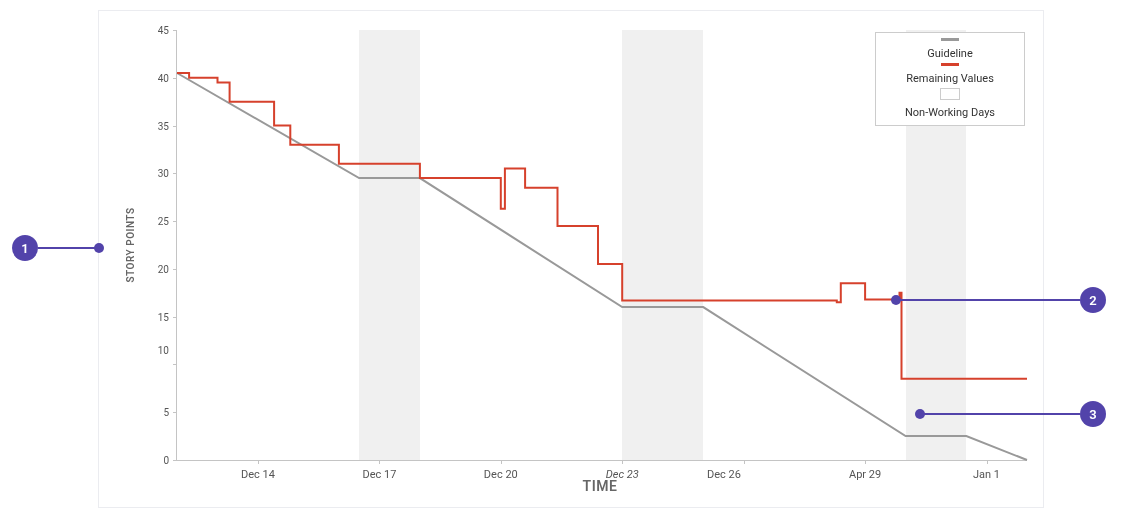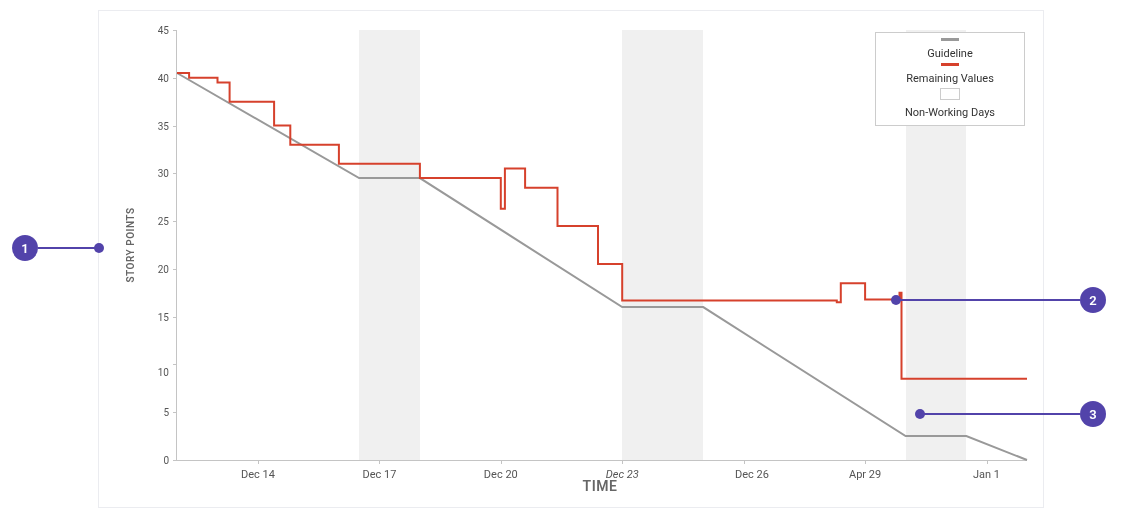--- a/index.html
+++ b/index.html
@@ -198,21 +198,21 @@
       </div>
       <div class="legend-row">
         <span class="swatch-box"></span>
         <span>Non-Working Days</span>
       </div>
     </div>
   <div class="y-tick" style="top: 430px;">0</div>
       <div class="y-tick-mark" style="top: 430px;"></div>
       <div class="y-tick" style="top: 382.222px;">5</div>
       <div class="y-tick-mark" style="top: 382.222px;"></div>
-      <div class="y-tick" style="top: 342px;">10</div>
+      <div class="y-tick" style="top: 320px;">10</div>
       <div class="y-tick-mark" style="top: 334.444px;"></div>
       <div class="y-tick" style="top: 286.667px;">15</div>
       <div class="y-tick-mark" style="top: 286.667px;"></div>
       <div class="y-tick" style="top: 238.889px;">20</div>
       <div class="y-tick-mark" style="top: 238.889px;"></div>
       <div class="y-tick" style="top: 191.111px; text-align: center;">25</div>
       <div class="y-tick-mark" style="top: 191.111px;"></div>
       <div class="y-tick" style="top: 143.333px;">30</div>
       <div class="y-tick-mark" style="top: 143.333px;"></div>
       <div class="y-tick" style="top: 95.5556px; text-align: right;">35</div>
@@ -222,21 +222,21 @@
       <div class="y-tick" style="top: 0px;">45</div>
       <div class="y-tick-mark" style="top: 0px;"></div>
       <div class="x-tick" style="left: 80.9524px;">Dec 14</div>
       <div class="x-tick-mark" style="left: 80.9524px;"></div>
       <div class="x-tick" style="left: 202.381px;">Dec 17</div>
       <div class="x-tick-mark" style="left: 202.381px;"></div>
       <div class="x-tick" style="left: 323.81px;">Dec 20</div>
       <div class="x-tick-mark" style="left: 323.81px;"></div>
       <div class="x-tick" style="left: 445.238px; font-style: italic;">Dec 23</div>
       <div class="x-tick-mark" style="left: 445.238px;"></div>
-      <div class="x-tick" style="left: 575px; text-align: right;">Dec 26</div>
+      <div class="x-tick" style="left: 547px; text-align: right;">Dec 26</div>
       <div class="x-tick-mark" style="left: 566.667px;"></div>
       <div class="x-tick" style="left: 688.095px;">Apr 29</div>
       <div class="x-tick-mark" style="left: 688.095px;"></div>
       <div class="x-tick" style="left: 809.524px;">Jan 1</div>
       <div class="x-tick-mark" style="left: 809.524px;"></div>
     </div>
 
   <div class="callout-badge" style="left:12px; top:235px;">
     <span>1</span>
   </div>

